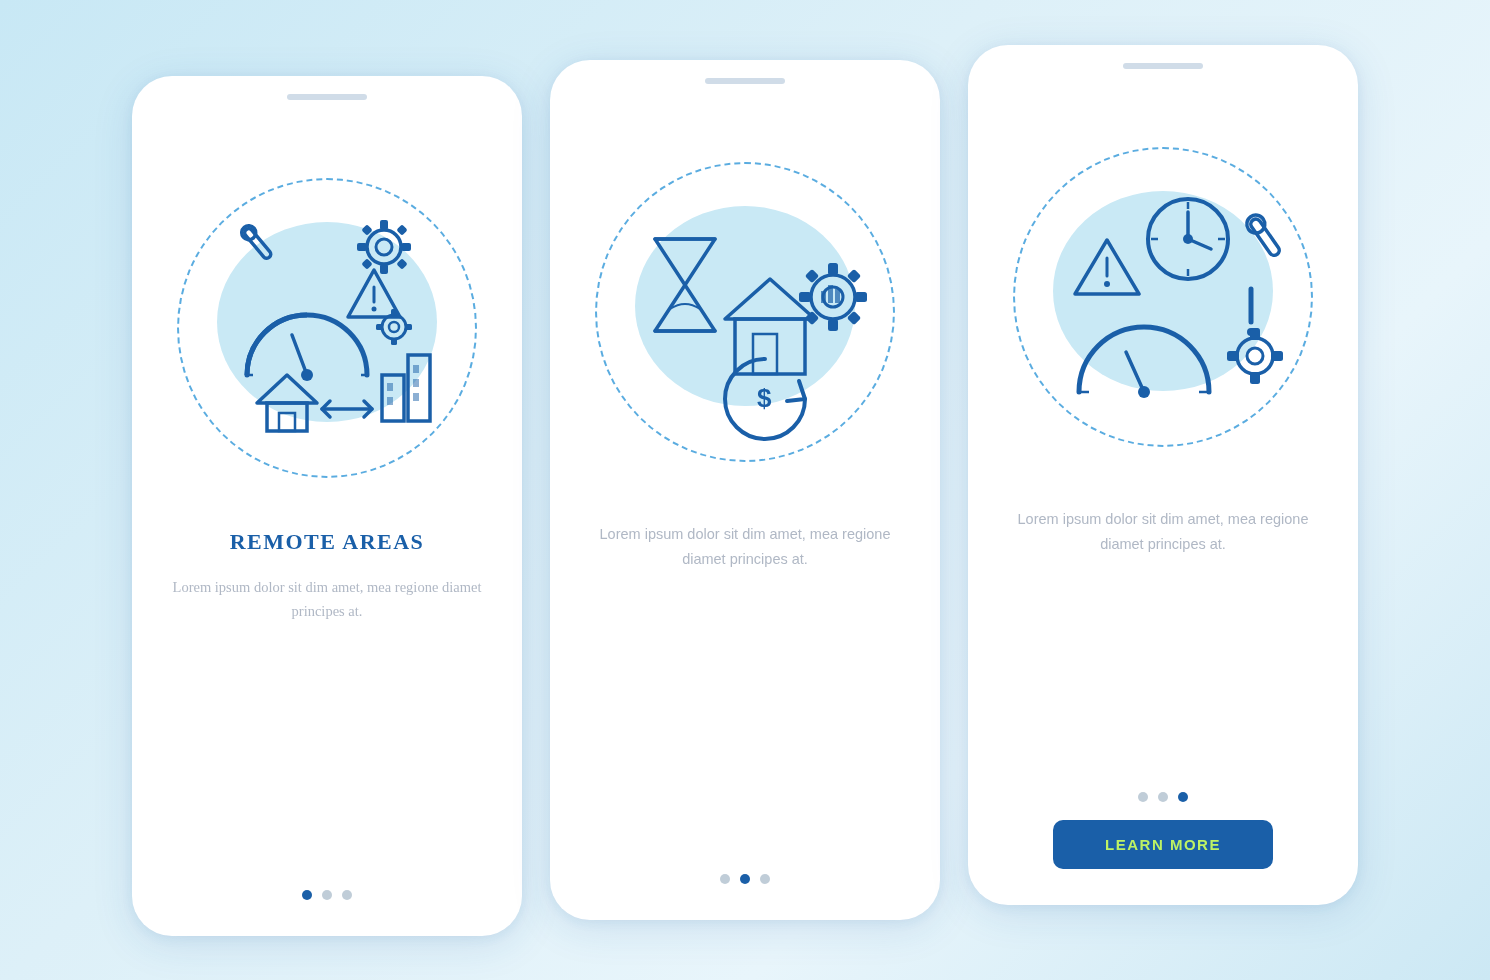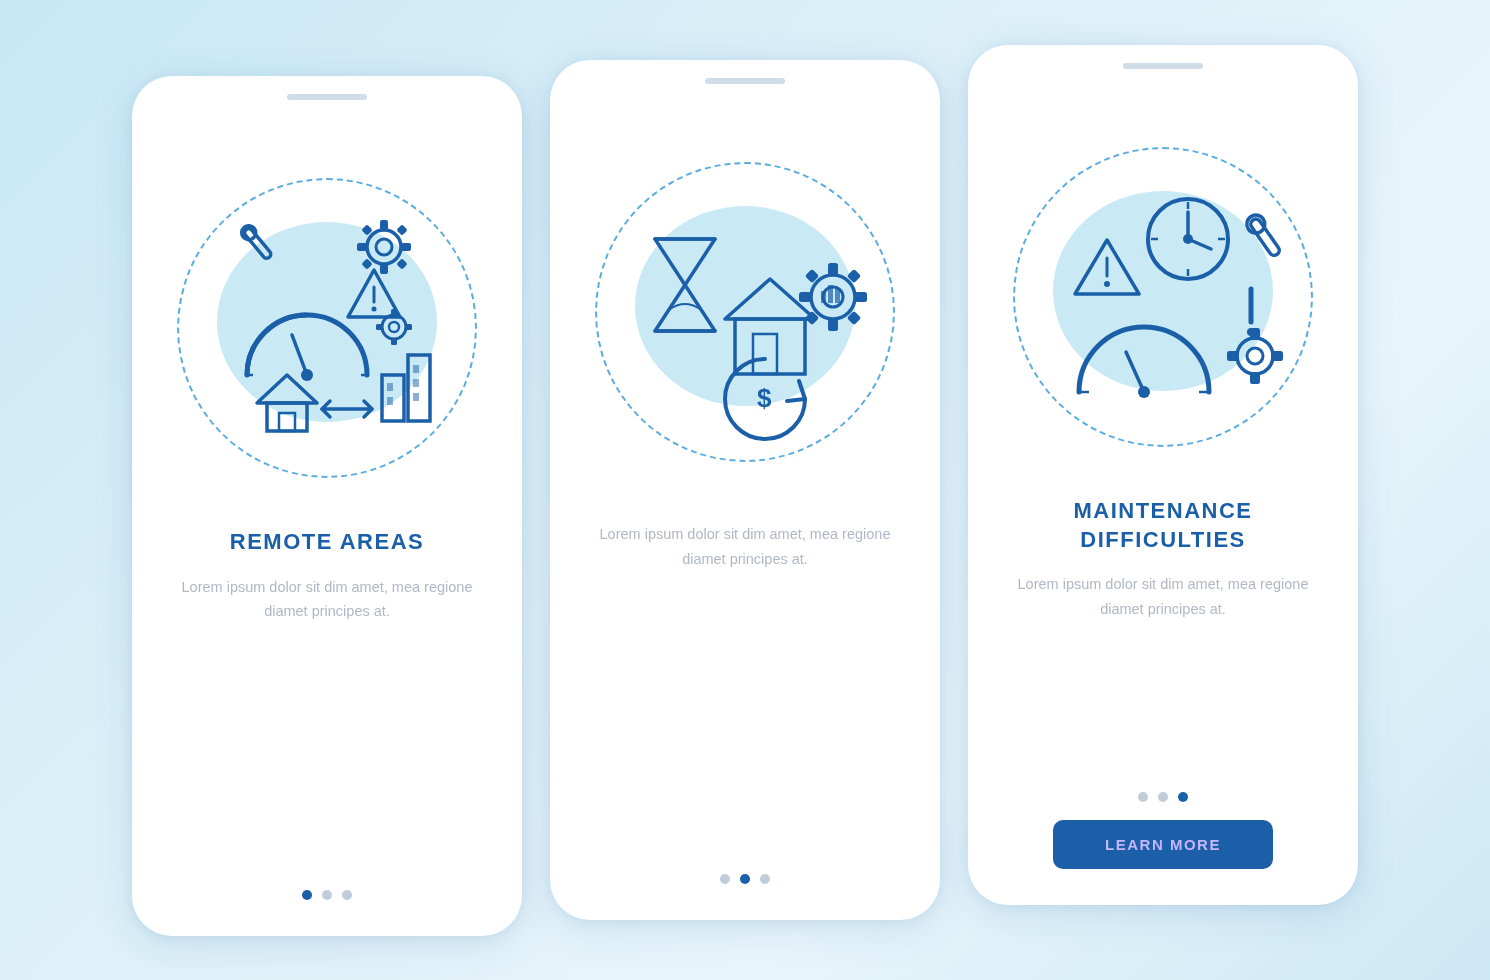--- a/index.html
+++ b/index.html
@@ -119,34 +119,35 @@
       background: #c0cdd8;
     }
 
     .dot.active {
       background: #1a5fa8;
     }
 
     .learn-more-btn {
       margin-top: 18px;
       background: #1a5fa8;
-      color: #c4b5fd;
+      color: #bef264;
       border: none;
       border-radius: 10px;
       padding: 16px 52px;
       font-size: 15px;
       font-weight: 700;
       letter-spacing: 1.5px;
       text-transform: uppercase;
       cursor: pointer;
     }
 
     
     .phone-card:nth-child(1) {
       margin-top: 32px;
+      font-family: Liberation Serif, serif;
     }
     .phone-card:nth-child(3) {
       margin-top: -30px;
     }
   </style>
 </head>
 <body>
 
 <div class="cards-container">
 
@@ -343,22 +344,20 @@
         <g transform="translate(58,190)">
           <path d="M8,68 A65,65 0 0,1 138,68" stroke="#1a5fa8" stroke-width="5" fill="none" stroke-linecap="round"></path>
           <line x1="73" y1="68" x2="55" y2="28" stroke="#1a5fa8" stroke-width="3.5" stroke-linecap="round"></line>
           <circle cx="73" cy="68" r="6" fill="#1a5fa8"></circle>
           <line x1="8" y1="68" x2="18" y2="68" stroke="#1a5fa8" stroke-width="2.5"></line>
           <line x1="138" y1="68" x2="128" y2="68" stroke="#1a5fa8" stroke-width="2.5"></line>
         </g>
       </svg>
     </div>
 
-    <div class="card-title">MAINTENANCE
-DIFFICULTIES</div>
     <div class="card-body">Lorem ipsum dolor sit dim amet, mea regione diamet principes at.</div>
 
     <div class="dots-row">
       <div class="dot"></div>
       <div class="dot"></div>
       <div class="dot active"></div>
     </div>
 
     <button class="learn-more-btn">LEARN MORE</button>
   </div>

